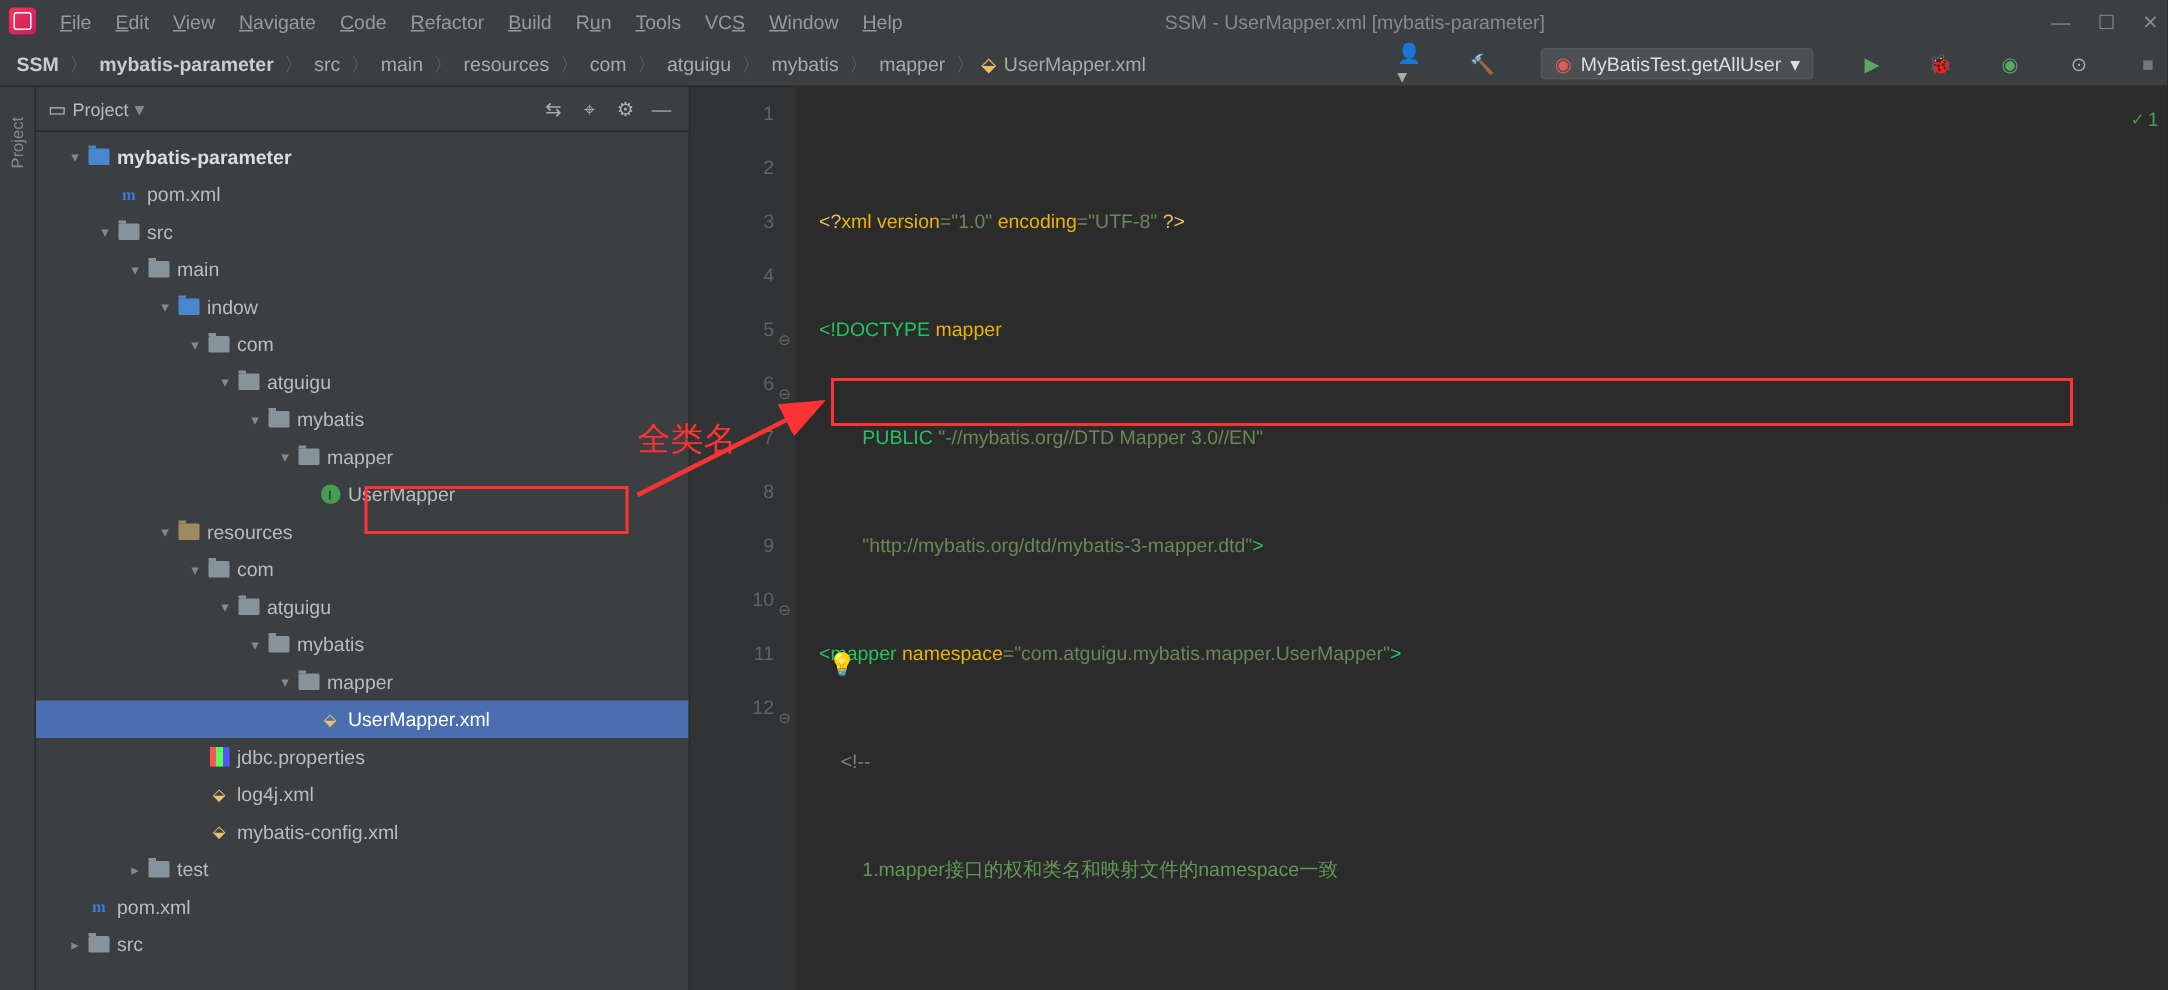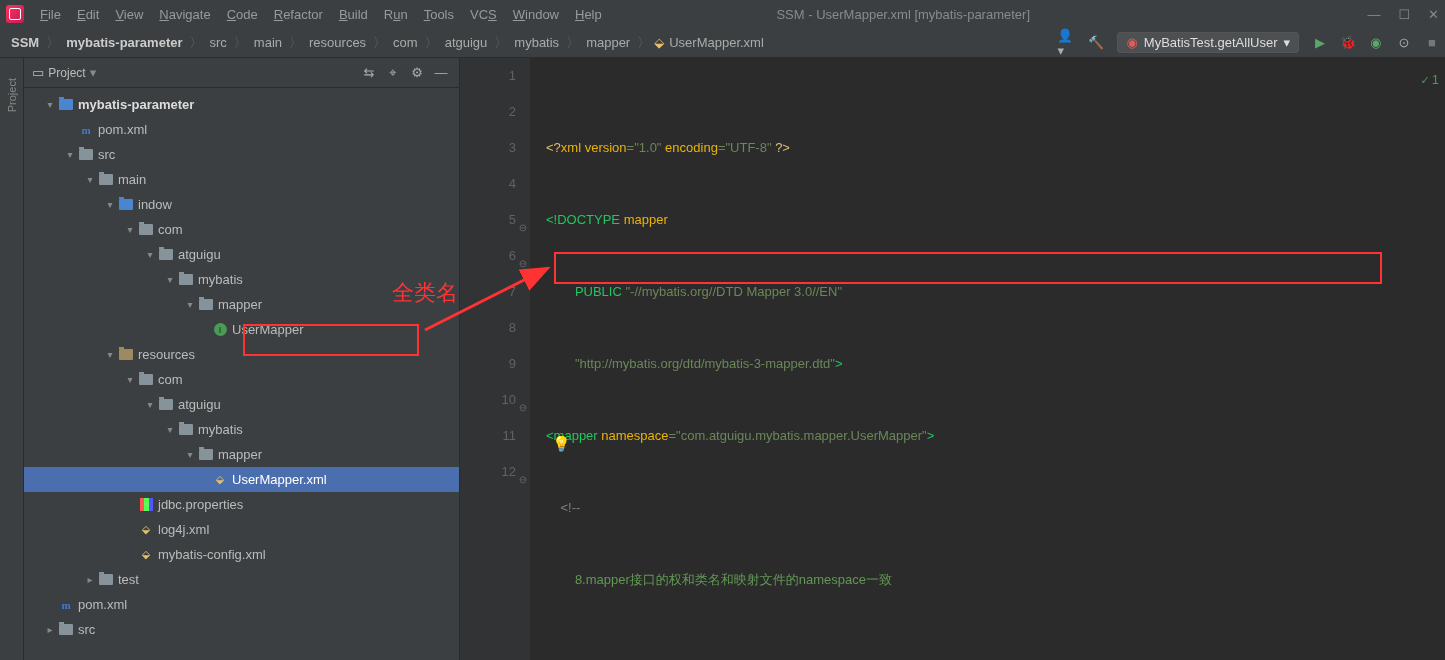--- a/index.html
+++ b/index.html
@@ -5,21 +5,21 @@
 *{box-sizing:border-box;margin:0;padding:0;font-family:'Segoe UI',Arial,sans-serif;font-size:13px;user-select:none}
 body{background:#2b2b2b;color:#bbb;width:1445px;height:660px;overflow:hidden;position:relative}
 .titlebar{height:28px;background:#3c3f41;display:flex;align-items:center;padding:0 6px;color:#999}
 .titlebar .logo{width:18px;height:18px;background:linear-gradient(135deg,#fe315d,#c21e5a);border-radius:3px;margin-right:10px;position:relative}
 .titlebar .logo::after{content:"";position:absolute;inset:3px;border:1px solid #fff;border-radius:2px}
 .titlebar .menu{display:flex;gap:4px}
 .titlebar .menu span{padding:2px 6px;cursor:default}
 .titlebar .menu span u{text-decoration:underline}
 .titlebar .title{margin-left:auto;margin-right:auto;color:#8a8a8a}
 .titlebar .winctl{display:flex;gap:18px;color:#888;margin-left:auto}
-.toolbar{height:30px;background:#3c3f41;border-bottom:1px solid #2b2b2b;display:flex;align-items:center;padding-left:8px;gap:2px;color:#aaa}
+.toolbar{height:30px;background:#3c3f41;border-bottom:1px solid #2b2b2b;display:flex;align-items:center;padding-left:8px;gap:20px;color:#aaa}
 .breadcrumb{display:flex;align-items:center;gap:2px;font-size:12px}
 .breadcrumb .sep{color:#666;margin:0 2px}
 .breadcrumb .itm{padding:1px 3px}
 .breadcrumb .bold{font-weight:bold;color:#ccc}
 .toolbar .spacer{flex:1}
 .toolbar .rbtn{width:22px;height:22px;margin:0 2px;display:flex;align-items:center;justify-content:center;color:#aaa}
 .toolbar .runcfg{background:#4c5052;border:1px solid #555;border-radius:3px;padding:2px 8px;display:flex;align-items:center;gap:6px;margin:0 6px;color:#ddd}
 .toolbar .play{color:#59a869}
 .toolbar .bug{color:#59a869}
 .main{display:flex;height:602px}
@@ -325,34 +325,34 @@
         <span class="foldmark" style="top:404px">⊖</span>
       </div>
       <div class="codetext">
         <div class="insp"><span>1</span></div>
 <div class="cline"><span class="pi">&lt;?</span><span class="attr">xml version</span><span class="str">="1.0"</span><span class="attr"> encoding</span><span class="str">="UTF-8"</span><span class="pi"> ?&gt;</span></div>
 <div class="cline"><span class="tag">&lt;!DOCTYPE </span><span class="attr">mapper</span></div>
 <div class="cline"><span class="tag">        PUBLIC </span><span class="str">"-//mybatis.org//DTD Mapper 3.0//EN"</span></div>
 <div class="cline"><span>        </span><span class="str">"http://mybatis.org/dtd/mybatis-3-mapper.dtd"</span><span class="tag">&gt;</span></div>
 <div class="cline"><span class="tag">&lt;</span><span class="tag">mapper </span><span class="attr">namespace</span><span class="str">="com.atguigu.mybatis.mapper.UserMapper"</span><span class="tag">&gt;</span></div>
 <div class="cline"><span class="cmt">    &lt;!--</span></div>
-<div class="cline"><span class="cmt-g">        8.mapper</span><span class="cmt-g">接口的权和类名和映射文件的</span><span class="cmt-g">namespace</span><span class="cmt-g">一致</span></div>
+<div class="cline"><span class="cmt-g">        1.mapper</span><span class="cmt-g">接口的权和类名和映射文件的</span><span class="cmt-g">namespace</span><span class="cmt-g">一致</span></div>
 
 
 
 
         <span class="bulb" style="top:368px">💡</span>
       </div>
     </div>
   </div>
 </div>
 
 <div class="highlight-box" style="left:243px;top:324px;width:176px;height:32px"></div>
 <div class="highlight-box" style="left:554px;top:252px;width:828px;height:32px"></div>
-<div class="annotation" style="left:392px;top:278px">全类名</div>
+<div class="annotation" style="left:425px;top:278px">全类名</div>
 <svg class="arrow-svg" style="left:420px;top:260px" width="140" height="80">
   <defs>
       <marker id="ah" markerWidth="10" markerHeight="8" refX="9" refY="4" orient="auto">
         <polygon points="0 0, 10 4, 0 8" fill="#ff3333"></polygon>
       </marker>
     </defs>
   <line x1="5" y1="70" x2="128" y2="8" stroke="#ff3333" stroke-width="3" marker-end="url(#ah)"></line>
 </svg>
 
 </body></html>

